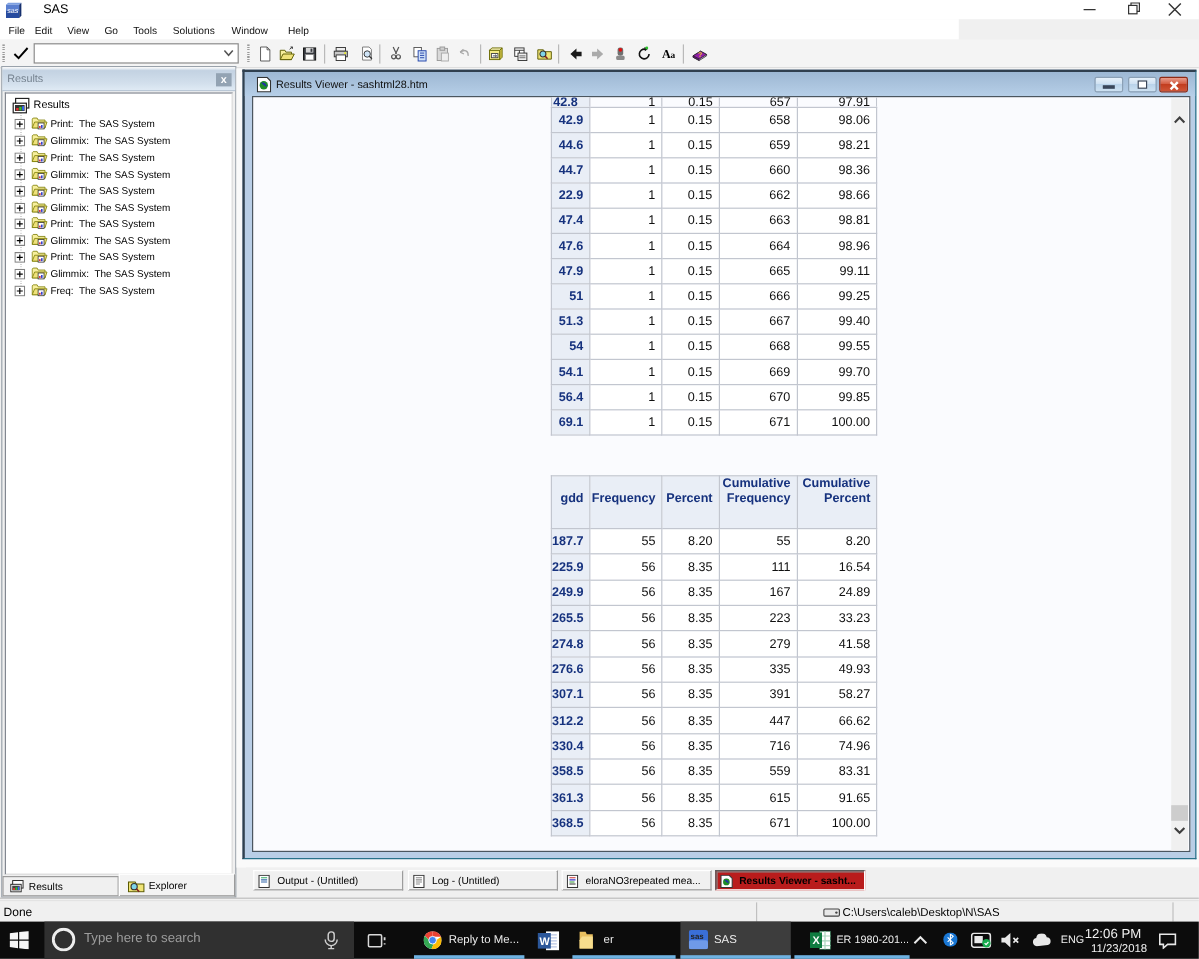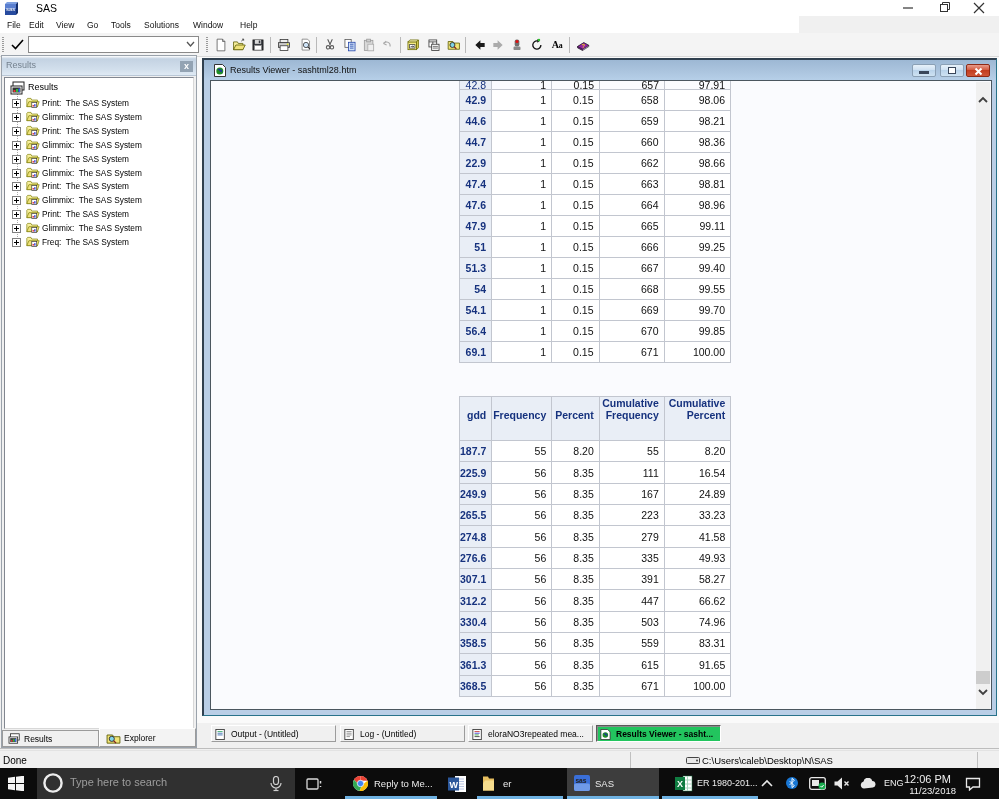--- a/index.html
+++ b/index.html
@@ -59,21 +59,21 @@
 th { background:#e9eef6; color:#16327e; font-weight:bold; vertical-align:bottom; padding-bottom:19px; }
 td.d { background:#ffffff; color:#101010; }
 .t2 td { height:21.35px; }
 
 #winbar { position:absolute; left:205px; top:723px; width:794px; height:25px; background:#f0f0f0; }
 .wbtn { position:absolute; top:2px; width:125px; height:17px; background:#f0f0f0;
   border:1px solid #9c9c9c; border-top-color:#ffffff; border-left-color:#ffffff;
   color:#000; }
 .wbtn .wtxt { position:absolute; left:19px; top:3px; white-space:nowrap; overflow:hidden; width:102px; font-size:8.5px; }
 .wbtn.active { border:1px solid #5a5a5a; border-bottom-color:#fff; border-right-color:#fff;
-  box-shadow:inset 1px 1px 0 #8a8a8a; background:#22c55e; font-weight:bold; }
+  box-shadow:inset 1px 1px 0 #8a8a8a; background:#b91c1c; font-weight:bold; }
 
 #statusbar { position:absolute; left:0; top:750px; width:999px; height:34px; background:#f0f0f0;
   border-top:1px solid #e3e3e3; }
 
 #taskbar { position:absolute; left:0; top:768px; width:999px; height:31px; background:#0c0c0c; }
 #search { position:absolute; left:37px; top:0; width:258px; height:31px; background:#303030; }
 .tbunder { position:absolute; top:28px; height:3px; background:#6fb2e2; }
 .tbtxt { color:#ededed; font-size:9.5px; position:absolute; }
 </style>
 </head>
@@ -460,21 +460,21 @@
 </div>
 
 <div id="frag" class="abs" style="left:459px;top:81px;width:272px;height:8px;overflow:hidden;">
     <div style="position:absolute;left:1px;top:0;width:31px;height:8px;background:#e9eef6"></div>
     <div style="position:absolute;left:0px;top:0;width:1px;height:8px;background:#c2c6cf"></div>
     <div style="position:absolute;left:32px;top:0;width:1px;height:8px;background:#c2c6cf"></div>
     <div style="position:absolute;left:92px;top:0;width:1px;height:8px;background:#c2c6cf"></div>
     <div style="position:absolute;left:140px;top:0;width:1px;height:8px;background:#c2c6cf"></div>
     <div style="position:absolute;left:205px;top:0;width:1px;height:8px;background:#c2c6cf"></div>
     <div style="position:absolute;left:271px;top:0;width:1px;height:8px;background:#c2c6cf"></div>
-    <div style="position:absolute;left:2px;top:-2.5px;width:25px;text-align:right;font-size:10.5px;font-weight:normal;color:#16327e;">42.8</div>
+    <div style="position:absolute;left:2px;top:-2.5px;width:25px;font-size:10.5px;font-weight:bold;color:#16327e;">42.8</div>
     <div style="position:absolute;left:34px;top:-2.5px;width:53px;text-align:right;font-size:10.5px;color:#101010;">1</div>
     <div style="position:absolute;left:94px;top:-2.5px;width:41px;text-align:right;font-size:10.5px;color:#101010;">0.15</div>
     <div style="position:absolute;left:142px;top:-2.5px;width:58px;text-align:right;font-size:10.5px;color:#101010;">657</div>
     <div style="position:absolute;left:207px;top:-2.5px;width:59px;text-align:right;font-size:10.5px;color:#101010;">97.91</div>
   </div>
 <div id="t1wrap" class="abs" style="left:459px;top:89px;">
   <div id="t1">
       <table>
         <colgroup>
           <col style="width:32px">
@@ -650,21 +650,21 @@
             <td class="h">312.2</td>
             <td class="d">56</td>
             <td class="d">8.35</td>
             <td class="d">447</td>
             <td class="d">66.62</td>
           </tr>
           <tr>
             <td class="h">330.4</td>
             <td class="d">56</td>
             <td class="d">8.35</td>
-            <td class="d">503</td>
+            <td class="d">716</td>
             <td class="d">74.96</td>
           </tr>
           <tr>
             <td class="h">358.5</td>
             <td class="d">56</td>
             <td class="d">8.35</td>
             <td class="d">559</td>
             <td class="d">83.31</td>
           </tr>
           <tr>

